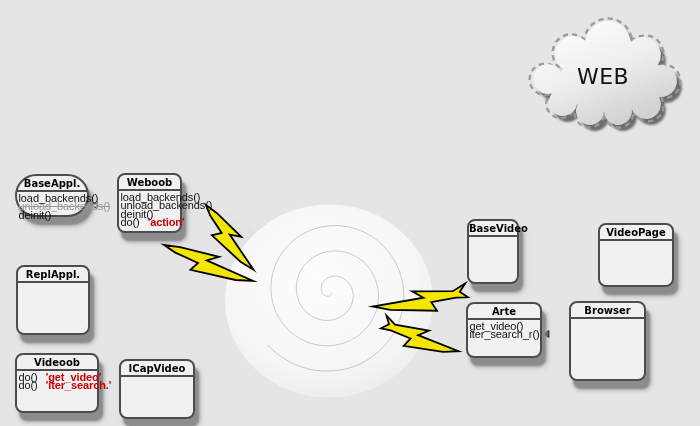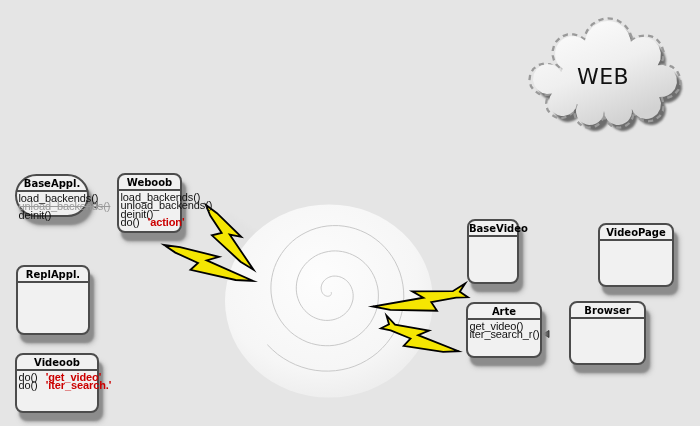--- a/index.html
+++ b/index.html
@@ -20,21 +20,21 @@
   .red { color:#cc0000; font-weight:bold;padding-left:8px; }
 
   #box-baseappl  { left:15px;  top:174px; width:74px; height:43px;border-radius:22px; }
   #box-weboob    { left:117px; top:173px; width:65px; height:60px; }
   #box-replappl  { left:16px;  top:265px; width:74px; height:70px; }
   #box-videoob   { left:15px;  top:353px; width:84px; height:60px; }
   #box-icapvideo { left:119px; top:359px; width:76px; height:60px; }
   #box-basevideo { left:467px; top:219px; width:52px; height:65px; }
   #box-videopage { left:598px; top:205px; width:76px; height:64px;margin-top:18px; }
   #box-arte      { left:466px; top:302px; width:76px; height:56px; }
-  #box-browser   { left:569px; top:301px; width:77px; height:64px; }
+  #box-browser   { left:569px; top:301px; width:77px; height:80px; }
 
   #weblabel { font-family:"DejaVu Sans", sans-serif; font-size:22px; letter-spacing:0.5px; fill:#111; }
 </style>
 </head>
 <body>
 
 <div id="stage">
 
 <svg id="artwork" width="700" height="426" viewBox="0 0 700 426">
   <defs>
@@ -110,20 +110,24 @@
 </div>
 
 <div class="clsbox" id="box-videoob">
   <div class="clstitle">Videoob</div>
   <div class="clsbody">
     <div><span>do()</span><span class="red">'get_video'</span></div>
     <div><span>do()</span><span class="red">'iter_search.'</span></div>
   </div>
 </div>
 
+<div class="clsbox" id="box-icapvideo">
+  <div class="clstitle">ICapVideo</div>
+  <div class="clsbody"></div>
+</div>
 
 <div class="clsbox" id="box-basevideo">
   <div class="clstitle">BaseVideo</div>
   <div class="clsbody"></div>
 </div>
 
 <div class="clsbox" id="box-videopage">
   <div class="clstitle">VideoPage</div>
   <div class="clsbody"></div>
 </div>

